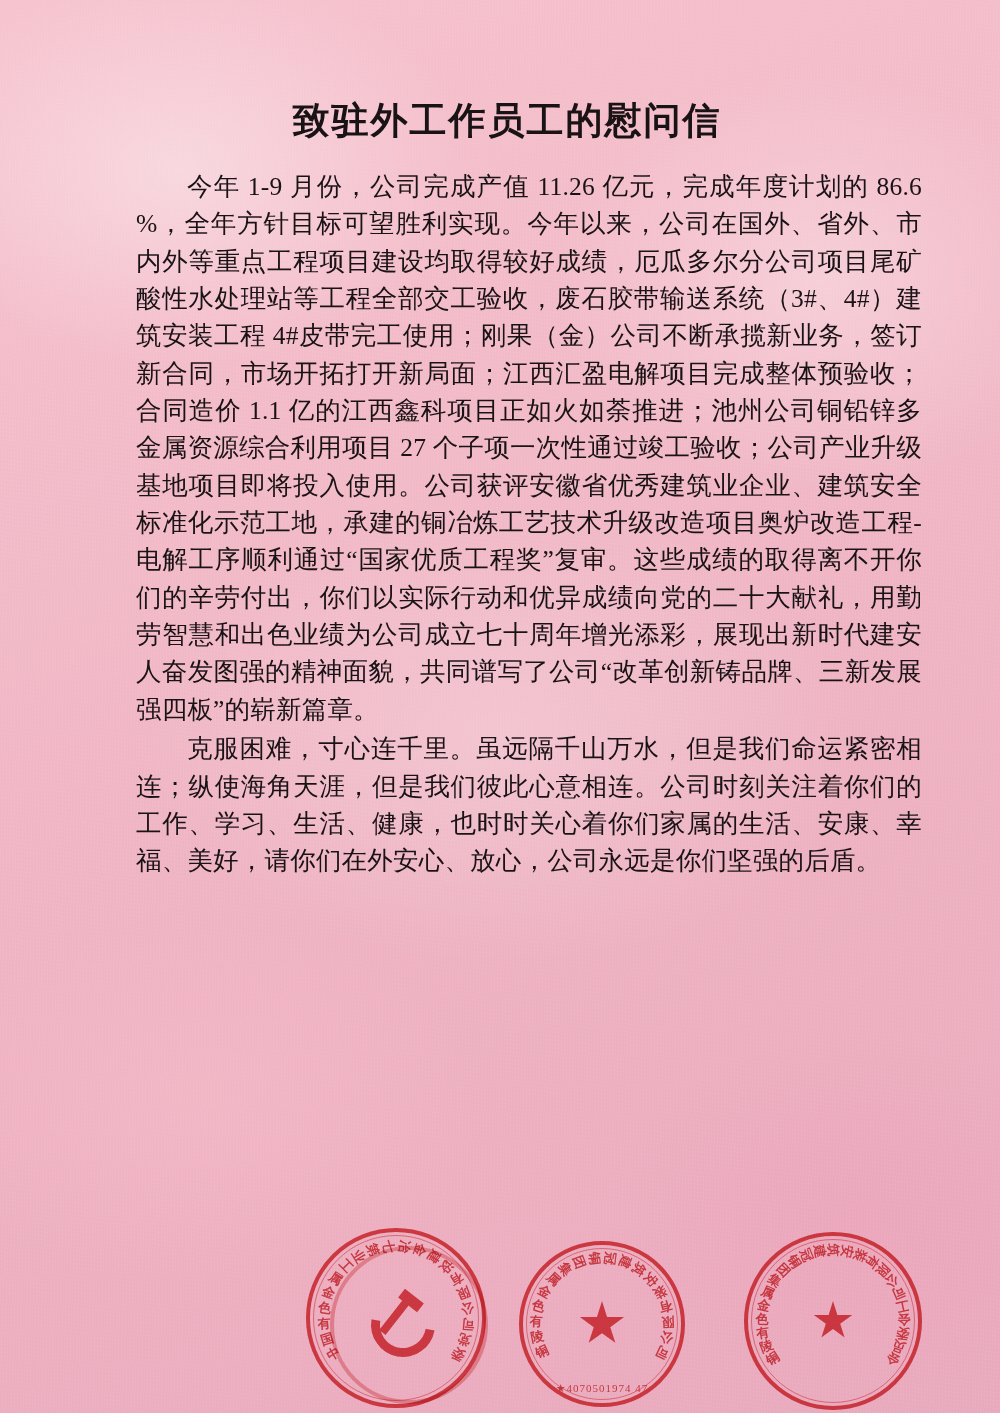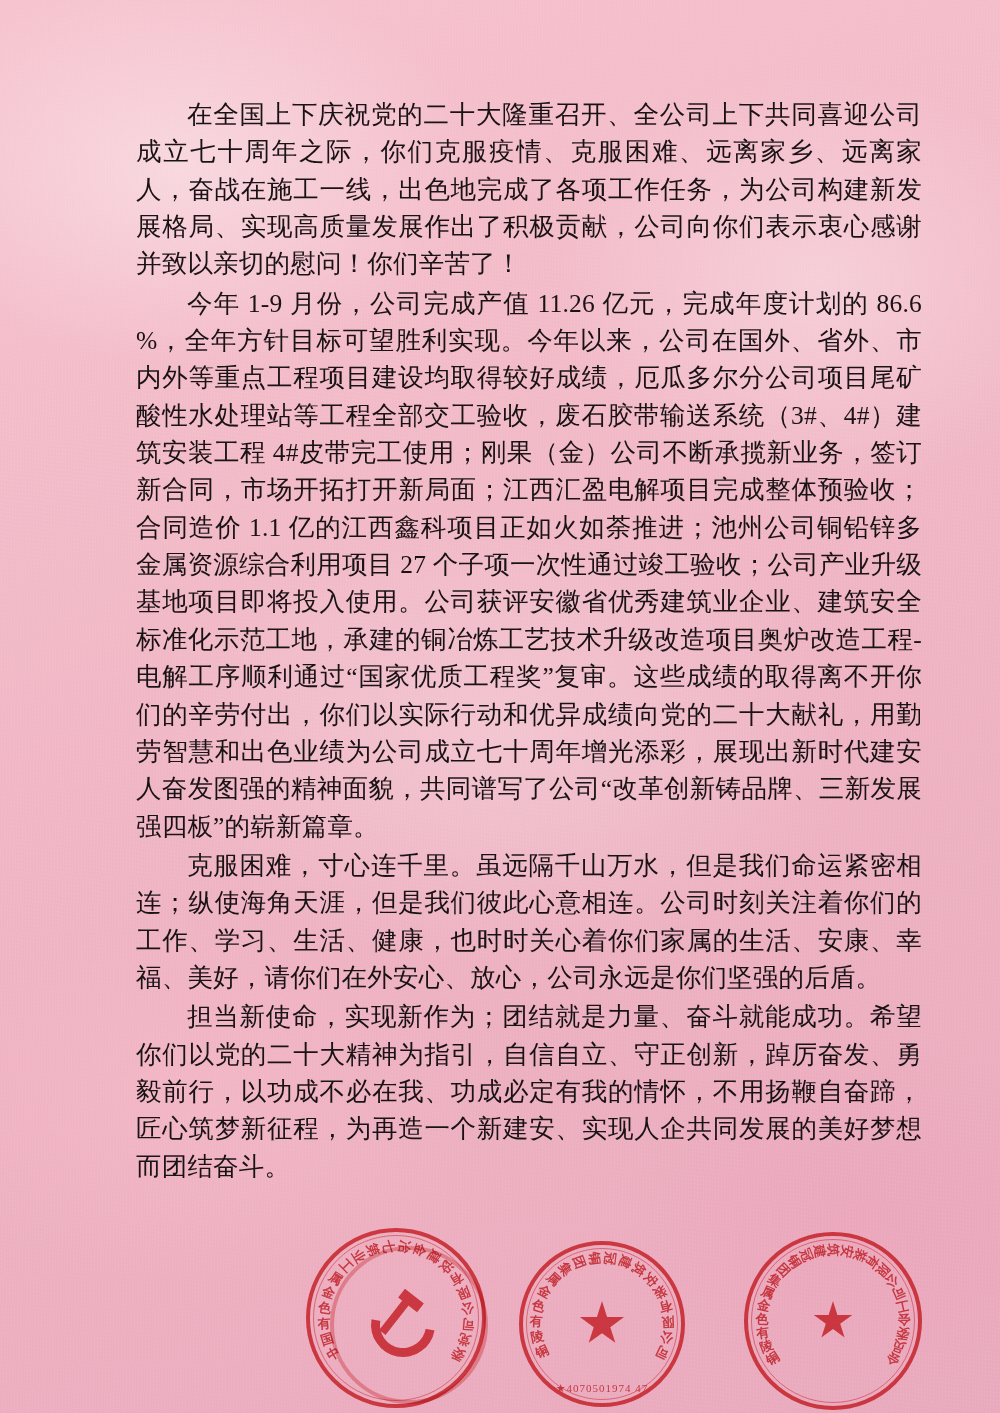--- a/index.html
+++ b/index.html
@@ -205,27 +205,26 @@
     opacity: 0.35;
   }
 </style>
 </head>
 <body>
 
 <div id="page">
 
   <div id="doc">
 
+    <h1 id="title">致驻外工作员工的慰问信</h1>
 
 
     <div id="body-paragraphs">
-      <p class="para">在全国上下庆祝党的二十大隆重召开、全公司上下共同喜迎公司成立七十周年之际，你们克服疫情、克服困难、远离家乡、远离家人，奋战在施工一线，出色地完成了各项工作任务，为公司构建新发展格局、实现高质量发展作出了积极贡献，公司向你们表示衷心感谢并致以亲切的慰问！你们辛苦了！</p>
       <p class="para">今年 1-9 月份，公司完成产值 11.26 亿元，完成年度计划的 86.6 %，全年方针目标可望胜利实现。今年以来，公司在国外、省外、市内外等重点工程项目建设均取得较好成绩，厄瓜多尔分公司项目尾矿酸性水处理站等工程全部交工验收，废石胶带输送系统（3#、4#）建筑安装工程 4#皮带完工使用；刚果（金）公司不断承揽新业务，签订新合同，市场开拓打开新局面；江西汇盈电解项目完成整体预验收；合同造价 1.1 亿的江西鑫科项目正如火如荼推进；池州公司铜铅锌多金属资源综合利用项目 27 个子项一次性通过竣工验收；公司产业升级基地项目即将投入使用。公司获评安徽省优秀建筑业企业、建筑安全标准化示范工地，承建的铜冶炼工艺技术升级改造项目奥炉改造工程-电解工序顺利通过“国家优质工程奖”复审。这些成绩的取得离不开你们的辛劳付出，你们以实际行动和优异成绩向党的二十大献礼，用勤劳智慧和出色业绩为公司成立七十周年增光添彩，展现出新时代建安人奋发图强的精神面貌，共同谱写了公司“改革创新铸品牌、三新发展强四板”的崭新篇章。</p>
       <p class="para">克服困难，寸心连千里。虽远隔千山万水，但是我们命运紧密相连；纵使海角天涯，但是我们彼此心意相连。公司时刻关注着你们的工作、学习、生活、健康，也时时关心着你们家属的生活、安康、幸福、美好，请你们在外安心、放心，公司永远是你们坚强的后盾。</p>
-      <p class="para">担当新使命，实现新作为；团结就是力量、奋斗就能成功。希望你们以党的二十大精神为指引，自信自立、守正创新，踔厉奋发、勇毅前行，以功成不必在我、功成必定有我的情怀，不用扬鞭自奋蹄，匠心筑梦新征程，为再造一个新建安、实现人企共同发展的美好梦想而团结奋斗。</p>
     </div>
 
   </div>
 
   <div class="stamp" id="stamp-left-ghost">
     <div class="ring"></div>
   </div>
 
   <div class="stamp" id="stamp-left">
     <div class="ring"></div>

